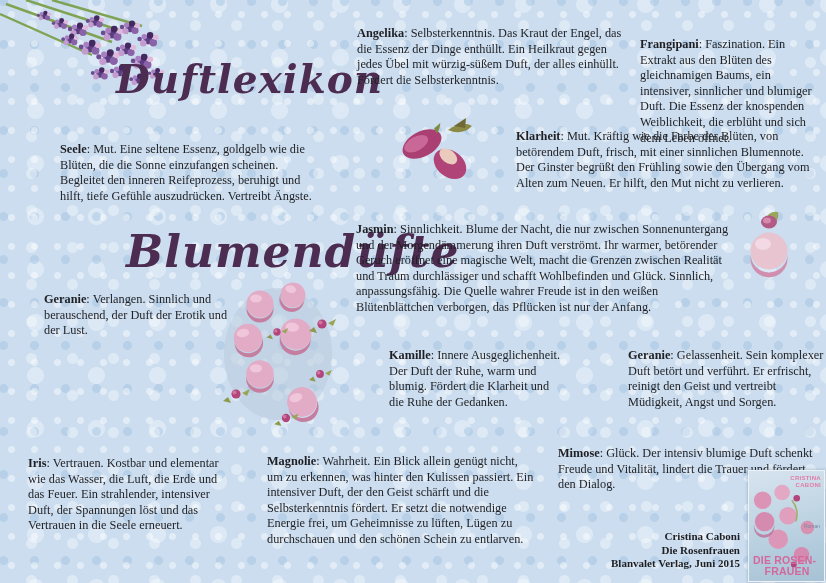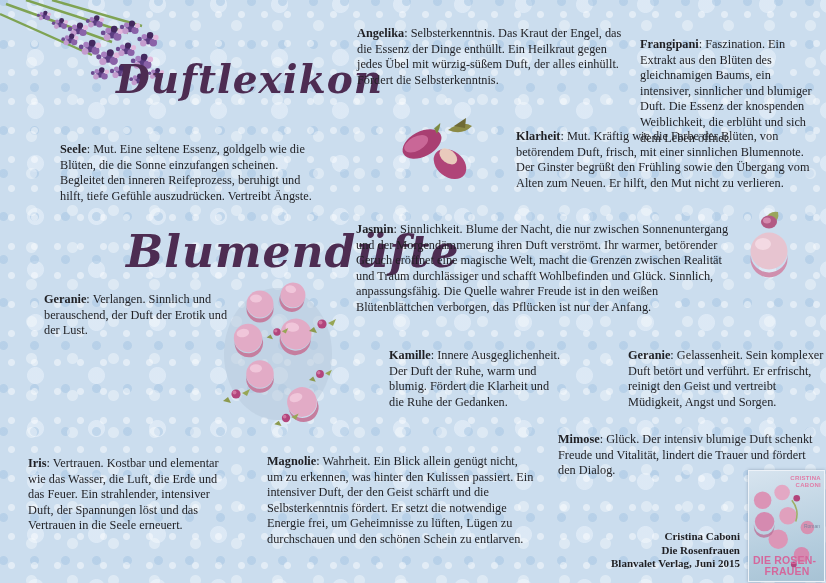--- a/index.html
+++ b/index.html
@@ -22,21 +22,21 @@
   .e1{left:640px;top:37px;width:184px}
   .e2{left:60px;top:142px;width:262px}
   .e3{left:516px;top:129px;width:308px}
   .e4{left:356px;top:222px;width:382px}
   .e5{left:44px;top:292px;width:198px}
   .e6{left:24px;top:355px;width:230px}
   .e7{left:389px;top:348px;width:172px}
   .e8{left:628px;top:348px;width:198px}
   .e9{left:28px;top:456px;width:206px}
   .e10{left:267px;top:454px;width:268px}
-  .e11{left:558px;top:432px;width:260px}
+  .e11{left:558px;top:446px;width:260px}
   .main-title{
     position:absolute;left:116px;top:60px;
     font-family:"DejaVu Serif",serif;font-style:italic;font-weight:bold;
     font-size:39px;color:#4d2c52;letter-spacing:1px;line-height:1;
   }
   .section-title{
     position:absolute;left:126px;top:230px;
     font-family:"DejaVu Serif",serif;font-style:italic;font-weight:bold;
     font-size:44px;color:#4d2c52;letter-spacing:1px;line-height:1;
   }

